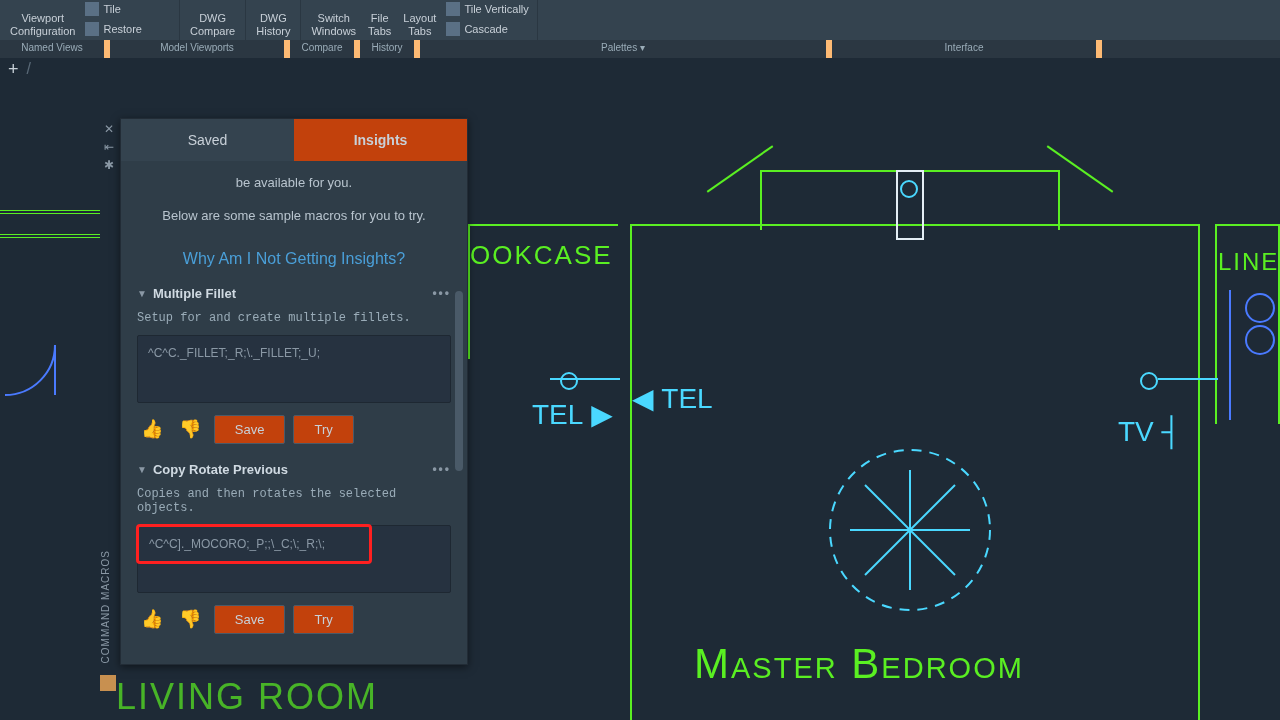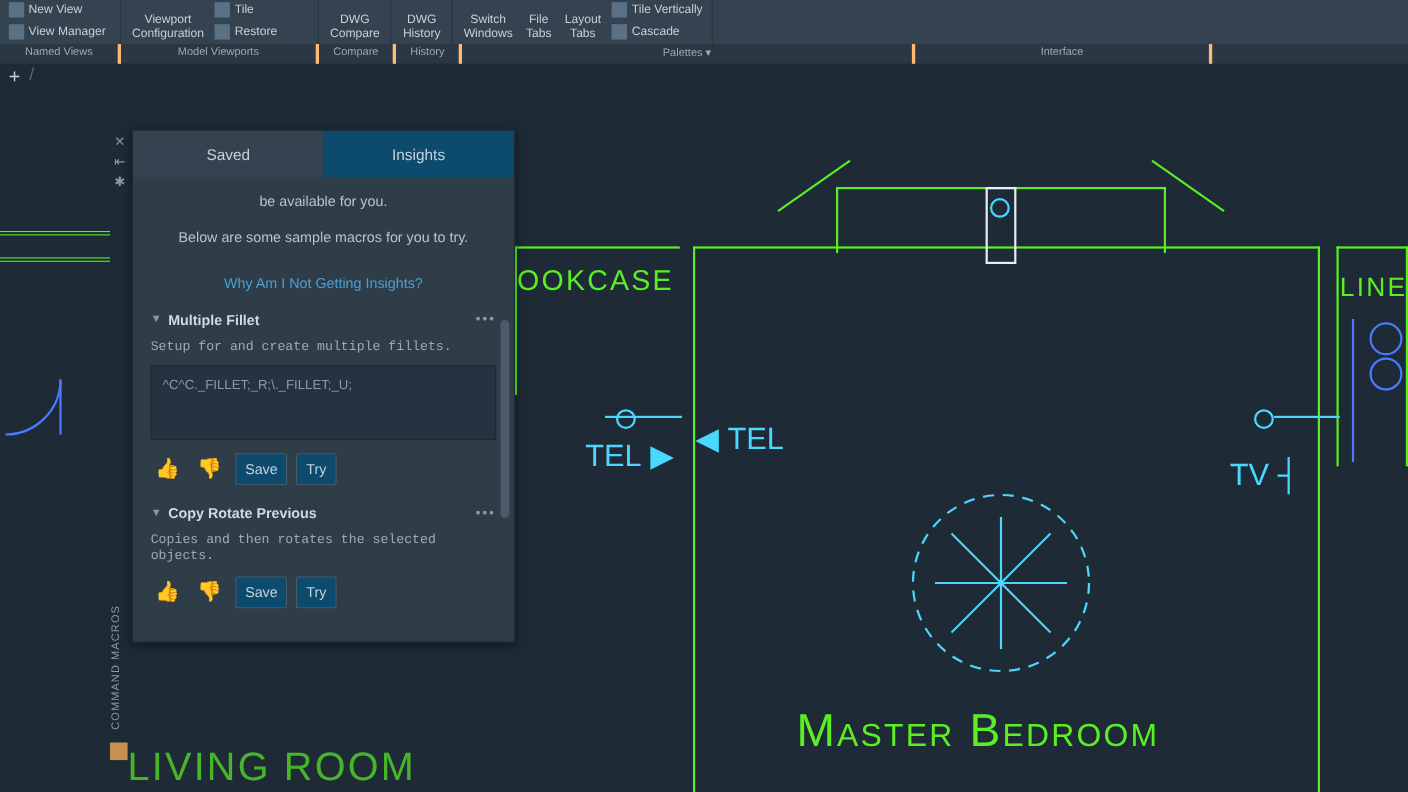--- a/index.html
+++ b/index.html
@@ -9,51 +9,51 @@
 .ribbon { background: #34434f; height: 40px; display: flex; color: #c8d0d8; font-size: 11px; }
 .ribbon-group { display: flex; align-items: flex-end; padding: 0 4px; border-right: 1px solid #2a3742; }
 .ribbon-item { display: flex; flex-direction: column; align-items: center; padding: 2px 6px; text-align: center; line-height: 1.2; white-space: pre-line; cursor: pointer; }
 .ribbon-item.active { background: #2b5a7e; }
 .ribbon-small { display: flex; flex-direction: column; gap: 2px; padding: 2px; }
 .ribbon-small-row { display: flex; align-items: center; gap: 4px; cursor: pointer; padding: 2px; }
 .icon-sm { width: 14px; height: 14px; background: #5a7085; display: inline-block; }
 
 
 .ribbon-labels { background: #2b3742; height: 18px; display: flex; color: #9aacb8; font-size: 10px; }
-.ribbon-label { text-align: center; padding: 2px 0; border-right: 3px solid #fdba74; }
+.ribbon-label { text-align: center; padding: 2px 0; border-right: 6px solid #fdba74; }
 
 
 .tab-bar { background: #1e2a36; height: 22px; display: flex; align-items: center; gap: 8px; padding: 0 8px; }
 .tab-plus { color: #c8d0d8; font-size: 18px; cursor: pointer; }
 
 
 .canvas { position: absolute; top: 80px; left: 0; right: 0; bottom: 0; background: #1e2a36; }
 
 
 .panel { position: absolute; left: 120px; top: 118px; width: 348px; background: #2f3d48; border: 1px solid #222c36; box-shadow: 0 2px 8px rgba(0,0,0,0.5); }
 .panel-controls { position: absolute; left: 100px; top: 118px; width: 18px; display: flex; flex-direction: column; gap: 4px; padding-top: 4px; }
 .panel-ctrl { color: #8a98a5; font-size: 12px; text-align: center; cursor: pointer; }
 .panel-tabs { display: flex; height: 42px; }
 .panel-tab { flex: 1; display: flex; align-items: center; justify-content: center; color: #c8d0d8; font-size: 14px; cursor: pointer; background: #34434f; }
-.panel-tab.active { background: #0c4a6e; font-weight: 400; }
+.panel-tab.active { background: #c2410c; font-weight: 700; }
 .panel-body { padding: 12px 16px; color: #b8c4ce; font-size: 13px; overflow-y: auto; max-height: 540px; position: relative; }
 .panel-text { text-align: center; line-height: 1.6; margin-bottom: 12px; }
-.panel-link { color: #4a9fd8; text-align: center; display: block; margin: 23px 0 18px; cursor: pointer; font-size: 13px; }
+.panel-link { color: #4a9fd8; text-align: center; display: block; margin: 23px 0 18px; cursor: pointer; font-size: 16px; }
 
 .macro-card { margin-bottom: 18px; position: relative; }
 .macro-header { display: flex; align-items: center; gap: 6px; color: #d0dae2; font-size: 13px; font-weight: 600; margin-bottom: 10px; }
 .macro-header .caret { color: #8a98a5; cursor: pointer; font-size: 10px; }
 .macro-menu { margin-left: auto; color: #8a98a5; cursor: pointer; letter-spacing: 2px; font-size: 12px; }
 .macro-desc { color: #9aacb8; font-size: 12px; margin-bottom: 10px; font-family: Liberation Mono, monospace; }
 .macro-code { background: #263240; border: 1px solid #1e2832; border-radius: 2px; padding: 10px; font-family: Liberation Sans, sans-serif; font-size: 12px; color: #8a98a5; min-height: 68px; }
 .macro-code.highlighted { outline: 3px solid #ff2020; outline-offset: -1px; min-height: 32px; width: 232px; }
 .macro-code-wrap { background: #263240; border: 1px solid #1e2832; border-radius: 2px; min-height: 68px; padding: 0; }
 .macro-actions { display: flex; gap: 8px; align-items: center; margin-top: 12px; }
 .thumb { color: #8a98a5; font-size: 18px; cursor: pointer; padding: 2px 4px; }
-.btn { background: #0c4a6e; border: 1px solid #4a5a68; color: #c8d0d8; padding: 6px 8px; font-size: 13px; cursor: pointer; border-radius: 2px; }
+.btn { background: #c2410c; border: 1px solid #4a5a68; color: #c8d0d8; padding: 6px 20px; font-size: 13px; cursor: pointer; border-radius: 2px; }
 
 
 .vlabel { position: absolute; left: 100px; top: 550px; writing-mode: vertical-rl; transform: rotate(180deg); color: #8a98a5; font-size: 10px; letter-spacing: 1px; }
 .vlabel-icon { position: absolute; left: 100px; top: 675px; width: 16px; height: 16px; background: #c89050; }
 
 
 .draw { position: absolute; }
 .wall-green { border: 2px solid #5aef22; }
 .text-cyan { color: #4ad8ff; font-family: Arial; }
 .text-green { color: #5aef22; font-family: 'Trebuchet MS', Arial; font-variant: small-caps; letter-spacing: 2px; }
@@ -61,32 +61,20 @@
 .scrollbar-thumb { position: absolute; right: 4px; top: 130px; width: 8px; height: 180px; background: #4a5a68; border-radius: 4px; }
 
 .ruler { position: absolute; top: 95px; left: 190px; width: 100px; height: 12px; }
 .ruler-line { position: absolute; top: 5px; left: 0; right: 0; height: 2px; background: #8a98a5; }
 .ruler-handle { position: absolute; top: 0; left: 50px; width: 10px; height: 12px; background: #c8d0d8; }
 </style>
 </head>
 <body>
 
 <div class="ribbon">
-  <div class="ribbon-group" style="width:110px">
-    <div class="ribbon-small" style="width:100%">
-      <div class="ribbon-small-row">
-          <span class="icon-sm"></span>
-          <span>New View</span>
-        </div>
-      <div class="ribbon-small-row">
-          <span class="icon-sm"></span>
-          <span>View Manager</span>
-        </div>
-    </div>
-  </div>
   <div class="ribbon-group" style="width:180px">
     <div class="ribbon-item">Viewport
 Configuration</div>
     <div class="ribbon-small">
       <div class="ribbon-small-row">
           <span class="icon-sm"></span>
           <span>Tile</span>
         </div>
       <div class="ribbon-small-row">
           <span class="icon-sm"></span>
@@ -174,21 +162,21 @@
         <line x1="90" y1="90" x2="135" y2="135"></line>
       <line x1="90" y1="90" x2="45" y2="135"></line>
         <line x1="90" y1="90" x2="45" y2="45"></line>
     </g>
   </svg>
 
   <div class="draw" style="left:1140px;top:292px;width:18px;height:18px;border:2px solid #4ad8ff;border-radius:50%"></div>
   <div class="draw" style="left:1158px;top:298px;width:60px;height:0;border-top:2px solid #4ad8ff"></div>
   <div class="draw text-cyan" style="left:1118px;top:336px;font-size:28px"><span>TV</span> ┤</div>
 
-  <div class="draw text-green" style="left:724px;top:560px;font-size:42px;font-weight:400">Master Bedroom</div>
+  <div class="draw text-green" style="left:694px;top:560px;font-size:42px;font-weight:400">Master Bedroom</div>
 
   <div class="draw text-green" style="left:116px;top:596px;font-size:36px;opacity:0.7">LIVING ROOM</div>
 
   <div class="draw text-green" style="left:1218px;top:168px;font-size:24px">LINEN</div>
 
   <svg class="draw" style="left:0;top:260px" width="70" height="100">
     <path d="M 55 5 A 50 50 0 0 1 5 55" fill="none" stroke="#4a7aff" stroke-width="2"></path>
     <line x1="55" y1="5" x2="55" y2="55" stroke="#4a7aff" stroke-width="2"></line>
   </svg>
 
@@ -232,20 +220,23 @@
       </div>
     </div>
 
     <div class="macro-card">
       <div class="macro-header">
         <span class="caret">▼</span>
         <span>Copy Rotate Previous</span>
         <span class="macro-menu">•••</span>
       </div>
       <div class="macro-desc">Copies and then rotates the selected objects.</div>
+      <div class="macro-code-wrap">
+        <div class="macro-code highlighted">^C^C]._MOCORO;_P;;\_C;\;_R;\;</div>
+      </div>
       <div class="macro-actions">
         <span class="thumb">👍</span>
         <span class="thumb">👎</span>
         <button class="btn">Save</button>
         <button class="btn">Try</button>
       </div>
     </div>
   </div>
 </div>
 

